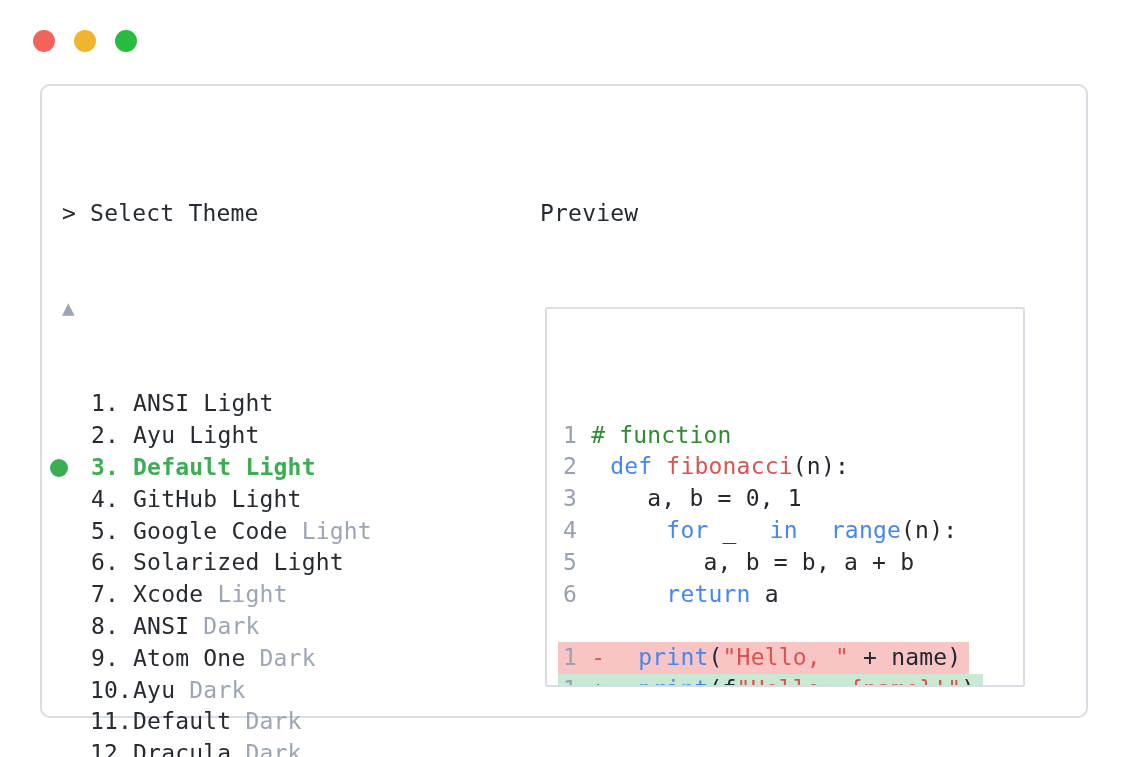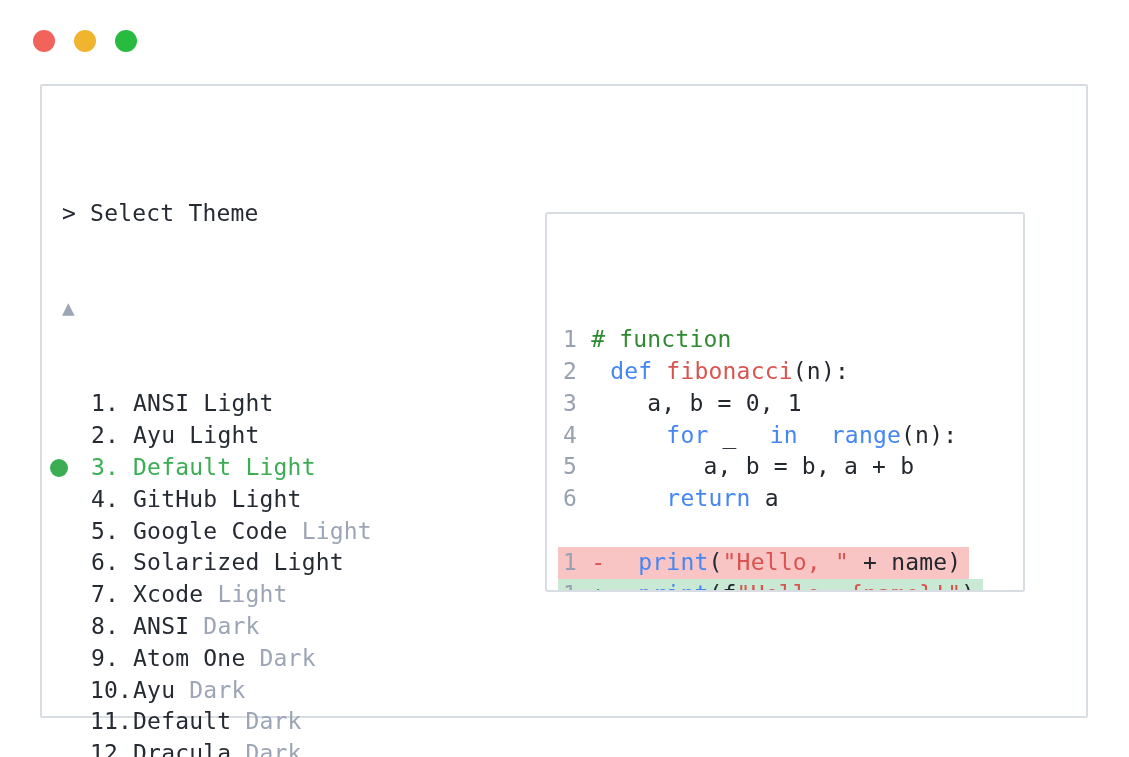--- a/index.html
+++ b/index.html
@@ -13,33 +13,33 @@
     font-family:"DejaVu Sans Mono","Liberation Mono",monospace;}
   .stage{position:relative;width:1129px;height:757px;background:#fff;}
 
   .traffic{position:absolute;left:33px;top:30px;display:flex;gap:19px;}
   .tl{width:22px;height:22px;border-radius:50%;display:inline-block;}
   .tl.red{background:var(--tl-red);}
   .tl.yellow{background:var(--tl-yellow);}
   .tl.green{background:var(--tl-green);}
 
   .panel{position:absolute;left:40px;top:84px;width:1048px;height:634px;
-    border:2px solid var(--c-border);border-radius:2px;background:#fff;}
+    border:2px solid var(--c-border);border-radius:10px;background:#fff;}
 
   .mono{font-size:23px;letter-spacing:0.2px;line-height:31.8px;white-space:pre;}
 
   .list-col{position:absolute;left:20px;top:48px;width:470px;}
   .title{color:var(--c-dark);}
   .arrow{height:31.8px;line-height:31.8px;font-size:21px;}
   .arrow.up{color:var(--c-dim);}
 
   .theme-row{position:relative;height:31.8px;padding-left:28px;color:var(--c-dark);}
   .theme-row .num{display:inline-block;width:29px;text-align:right;}
   .theme-row .dim{color:var(--c-dim);}
-  .theme-row.selected, .theme-row.selected .num{color:var(--c-green);}
+  .theme-row.selected, .theme-row.selected .num{color:var(--c-green);font-weight:bold;}
   .sel-dot{position:absolute;left:-12px;top:7px;width:18px;height:18px;
     border-radius:50%;background:var(--c-green);}
 
   .preview-col{position:absolute;left:498px;top:48px;width:540px;}
   .ptitle{color:var(--c-dark);}
   .pbox{margin-left:5px;margin-top:14px;width:480px;height:380px;
     border:2px solid var(--c-border);border-radius:3px;background:#fff;overflow:hidden;}
   .code{padding:47px 0 0 16px;}
   .code-line{height:31.8px;}
   .code-line .lnum{color:var(--lnum);}
@@ -70,19 +70,20 @@
 
     <div class="list-col mono">
       <div class="title">&gt; Select Theme</div>
       <div class="arrow up">▲</div>
       <div id="theme-list"><div class="theme-row"><span class="num">1.</span> <span>ANSI</span> <span class="">Light</span></div><div class="theme-row"><span class="num">2.</span> <span>Ayu</span> <span class="">Light</span></div><div class="theme-row selected"><span class="sel-dot"></span><span class="num">3.</span> <span>Default</span> <span class="">Light</span></div><div class="theme-row"><span class="num">4.</span> <span>GitHub</span> <span class="">Light</span></div><div class="theme-row"><span class="num">5.</span> <span>Google Code</span> <span class="dim">Light</span></div><div class="theme-row"><span class="num">6.</span> <span>Solarized</span> <span class="">Light</span></div><div class="theme-row"><span class="num">7.</span> <span>Xcode</span> <span class="dim">Light</span></div><div class="theme-row"><span class="num">8.</span> <span>ANSI</span> <span class="dim">Dark</span></div><div class="theme-row"><span class="num">9.</span> <span>Atom One</span> <span class="dim">Dark</span></div><div class="theme-row"><span class="num">10.</span> <span>Ayu</span> <span class="dim">Dark</span></div><div class="theme-row"><span class="num">11.</span> <span>Default</span> <span class="dim">Dark</span></div><div class="theme-row"><span class="num">12.</span> <span>Dracula</span> <span class="dim">Dark</span></div></div>
       
       
     </div>
 
     <div class="preview-col mono">
+      <div class="ptitle">Preview</div>
       <div class="pbox">
         <div class="code" id="code"><div class="code-line"><span class="lnum">1</span> <span class="tok-com"># function</span></div><div class="code-line"><span class="lnum">2</span> <span class="tok-kw">def</span><span class="tok-pl"> </span><span class="tok-fn">fibonacci</span><span class="tok-pl">(n):</span></div><div class="code-line"><span class="lnum">3</span> <span class="tok-pl">    a, b = 0, 1</span></div><div class="code-line"><span class="lnum">4</span> <span class="tok-pl">    </span><span class="tok-kw">for</span><span class="tok-pl"> _ </span><span class="tok-kw">in</span><span class="tok-pl"> </span><span class="tok-kw">range</span><span class="tok-pl">(n):</span></div><div class="code-line"><span class="lnum">5</span> <span class="tok-pl">        a, b = b, a + b</span></div><div class="code-line"><span class="lnum">6</span> <span class="tok-pl">    </span><span class="tok-kw">return</span><span class="tok-pl"> a</span></div><div class="code-line">&nbsp;</div><div class="code-line del"><span class="lnum">1</span> <span class="tok-del-sign">- </span><span class="tok-kw">print</span><span class="tok-pl">(</span><span class="tok-str">"Hello, "</span><span class="tok-pl"> + name)</span></div><div class="code-line add"><span class="lnum">1</span> <span class="tok-add-sign">+ </span><span class="tok-kw">print</span><span class="tok-pl">(f</span><span class="tok-str">"Hello, {name}!"</span><span class="tok-pl">)</span></div></div>
       </div>
     </div>
 
   </div>
 </div>
 
 </body></html>

